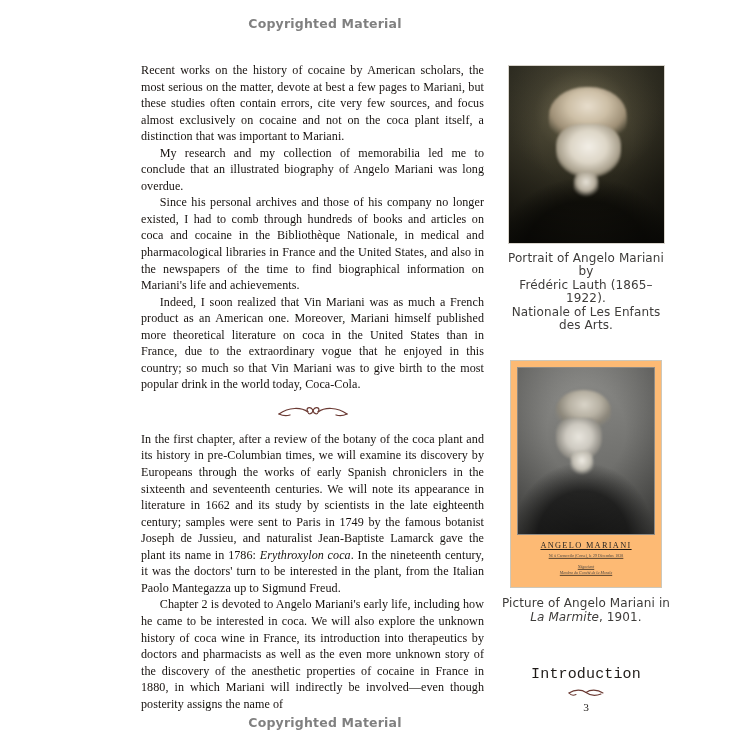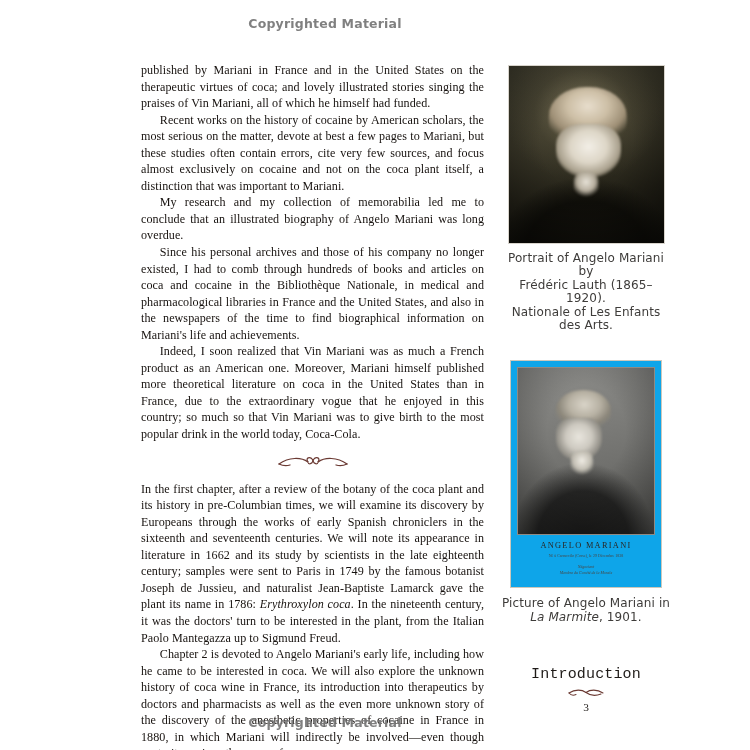--- a/index.html
+++ b/index.html
@@ -148,24 +148,25 @@
     letter-spacing: 0.01em;
   }
   .caption .it { font-style: italic; }
 
   
   .fig2-card {
     position: relative;
     width: 152px;
     height: 228px;
     margin: 0 auto;
-    background: #0ea5e9;
+    background: #fdba74;
     border: 1px solid #cdc8bb;
     box-sizing: border-box;
     padding: 7px 7px 4px 7px;
+    text-decoration: underline;
   }
   .fig2-photo {
     position: relative;
     width: 100%;
     height: 166px;
     overflow: hidden;
     background: #6e6e6e;
     box-shadow: 0 0 0 1px #8e8a84;
   }
   .ph-bg {
@@ -264,21 +265,20 @@
     margin-top: 1px;
   }
 </style>
 </head>
 <body>
 
 <div class="watermark watermark-top">Copyrighted Material</div>
 
 <div class="text-column">
 
-  <p class="para">published by Mariani in France and in the United States on the therapeutic virtues of coca; and lovely illustrated stories singing the praises of Vin Mariani, all of which he himself had funded.</p>
   <p class="para">Recent works on the history of cocaine by American scholars, the most serious on the matter, devote at best a few pages to Mariani, but these studies often contain errors, cite very few sources, and focus almost exclusively on cocaine and not on the coca plant itself, a distinction that was important to Mariani.</p>
   <p class="para">My research and my collection of memorabilia led me to conclude that an illustrated biography of Angelo Mariani was long overdue.</p>
   <p class="para">Since his personal archives and those of his company no longer existed, I had to comb through hundreds of books and articles on coca and cocaine in the Bibliothèque Nationale, in medical and pharmacological libraries in France and the United States, and also in the newspapers of the time to find biographical information on Mariani's life and achievements.</p>
   <p class="para">Indeed, I soon realized that Vin Mariani was as much a French product as an American one. Moreover, Mariani himself published more theoretical literature on coca in the United States than in France, due to the extraordinary vogue that he enjoyed in this country; so much so that Vin Mariani was to give birth to the most popular drink in the world today, Coca-Cola.</p>
 
   <div class="ornament-divider">
     <svg width="72" height="18" viewBox="0 0 72 18" aria-hidden="true">
       <g fill="none" stroke="#6b3a33" stroke-width="1.25" stroke-linecap="round">
         <path d="M2 11 C 12 4, 24 4, 31 9"></path>
         <path d="M70 11 C 60 4, 48 4, 41 9"></path>
@@ -303,21 +303,21 @@
     <div class="fig1-frame">
       <div class="oil-bg"></div>
       <div class="oil-shoulders"></div>
       <div class="oil-head"></div>
       <div class="oil-beard"></div>
       <div class="oil-collar"></div>
       <div class="oil-vignette"></div>
     </div>
     <div class="caption">
       <div>Portrait of Angelo Mariani by</div>
-      <div>Frédéric Lauth (1865–1920).</div>
+      <div>Frédéric Lauth (1865–1922).</div>
       <div>Nationale of Les Enfants</div>
       <div>des Arts.</div>
     </div>
   </div>
 
   <div class="figure" style="margin-top:28px;">
     <div class="fig2-card">
       <div class="fig2-photo">
         <div class="ph-bg"></div>
         <div class="ph-body"></div>

